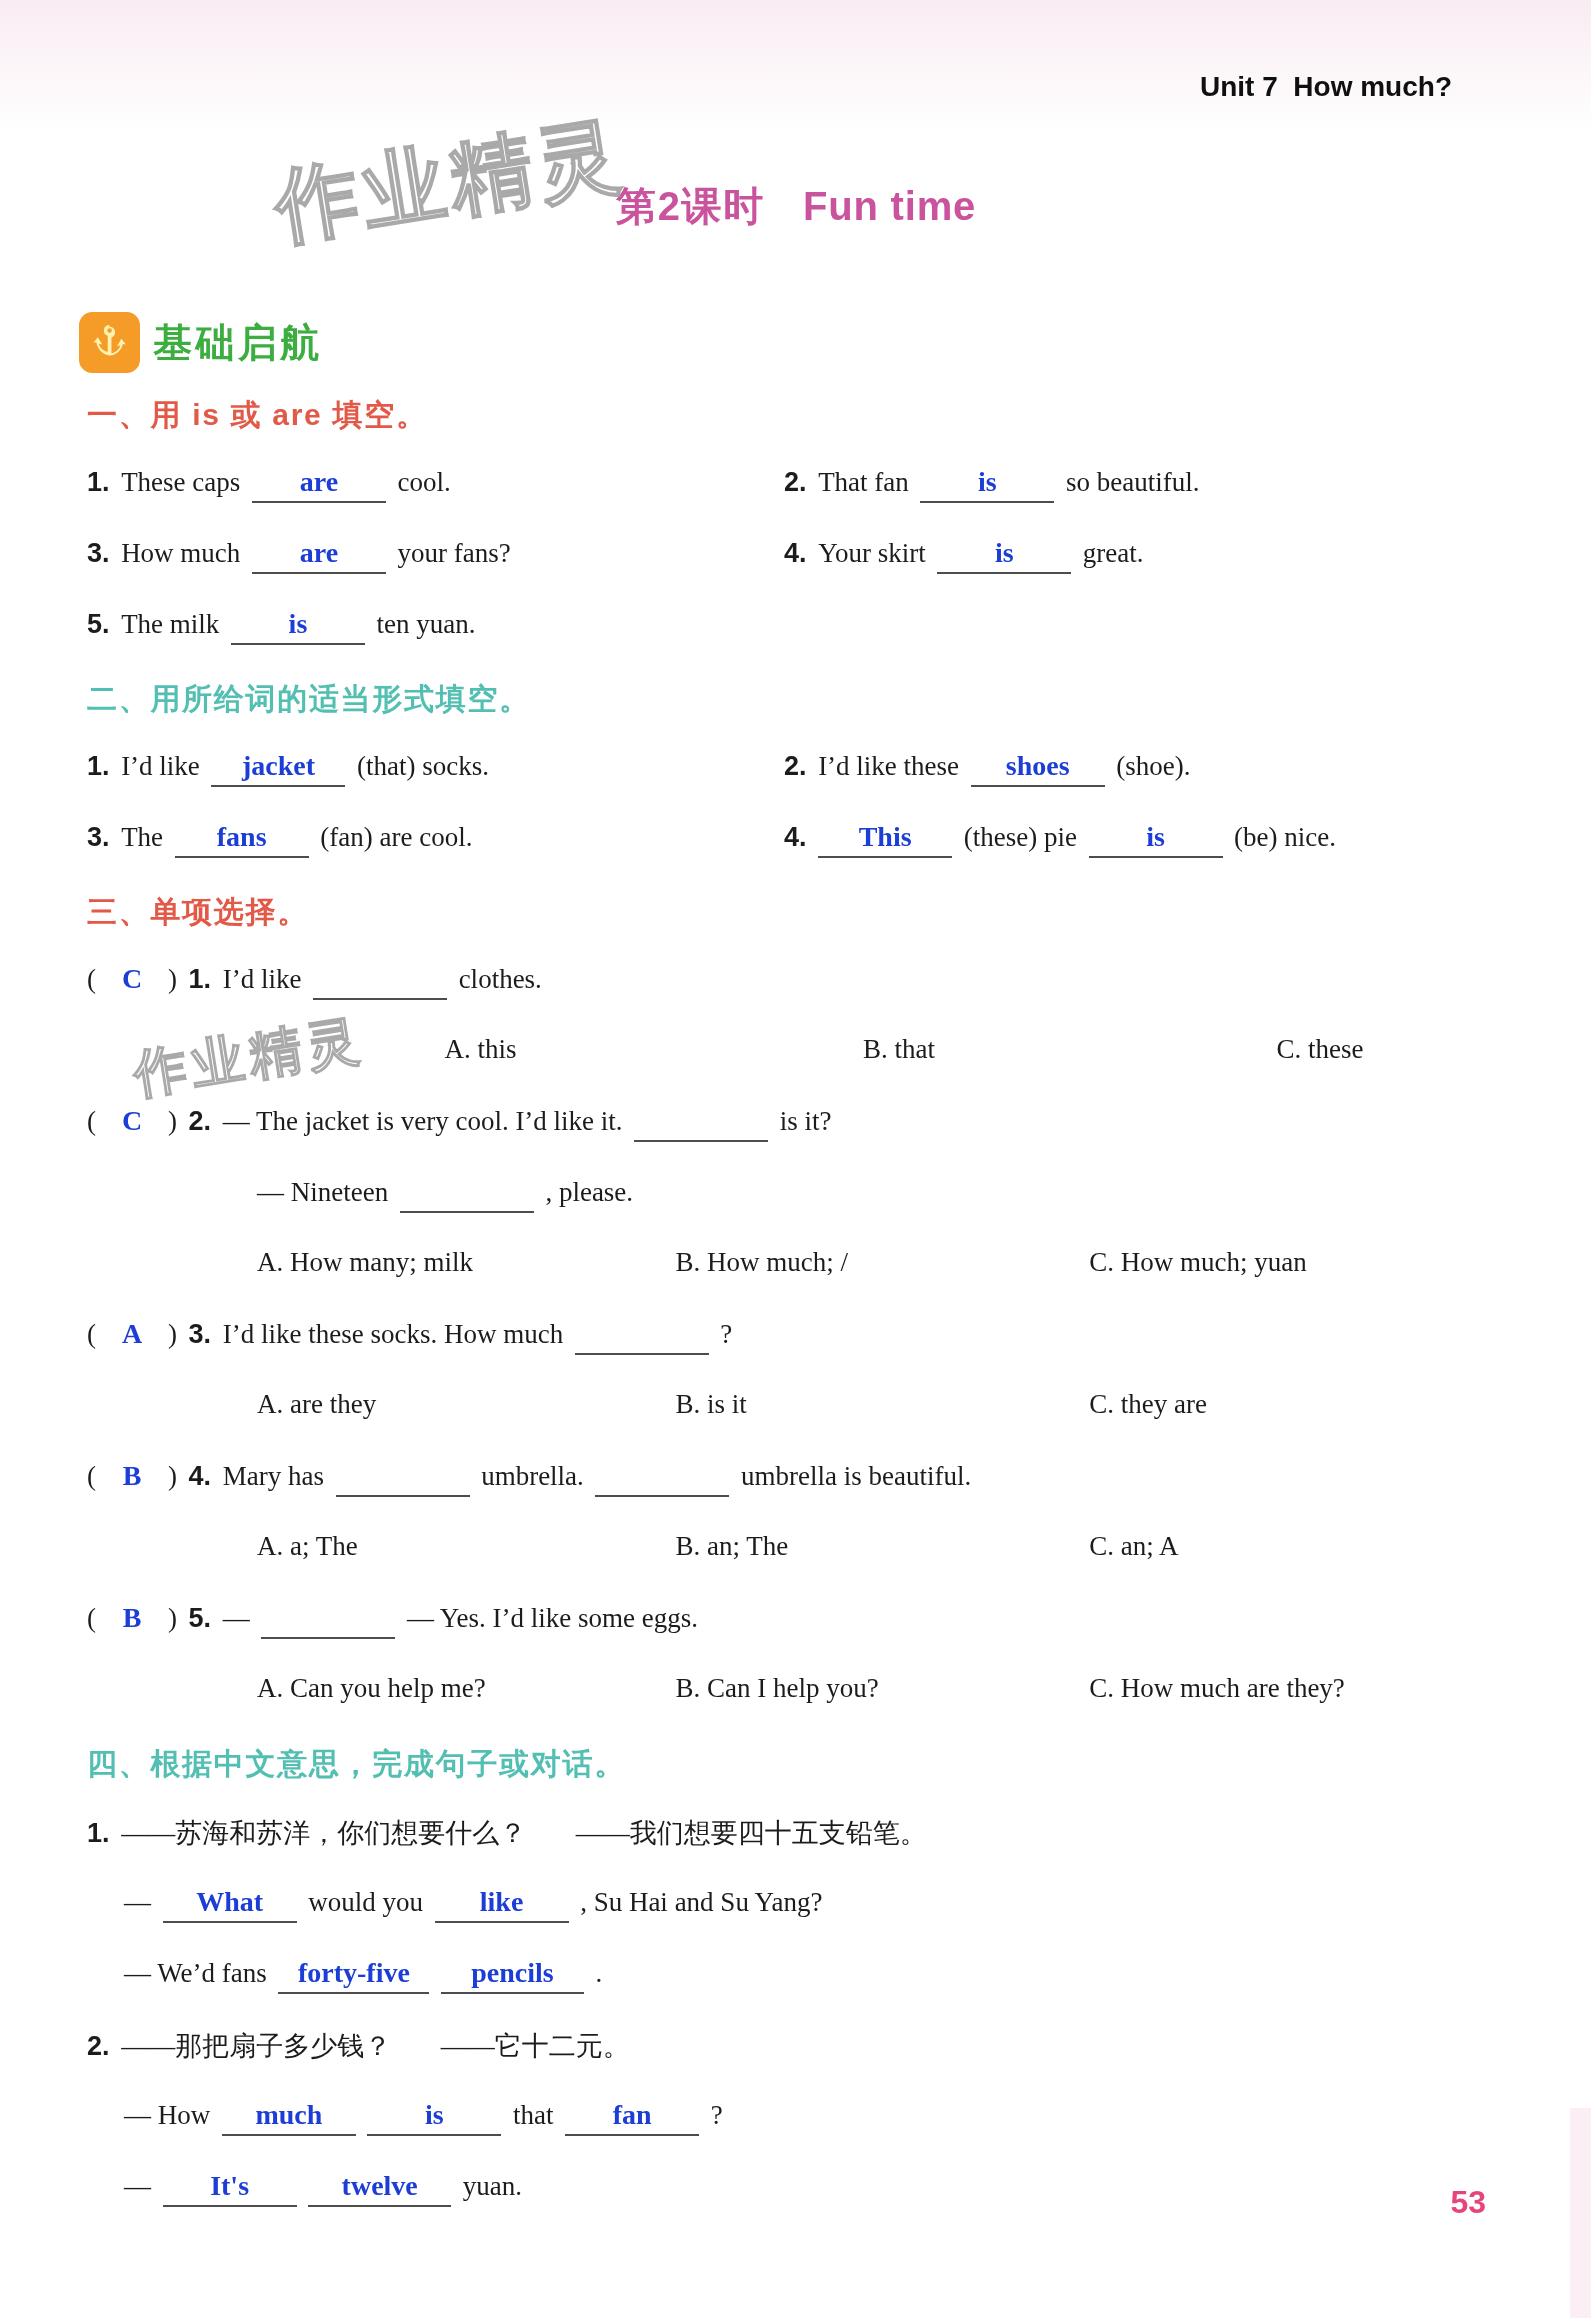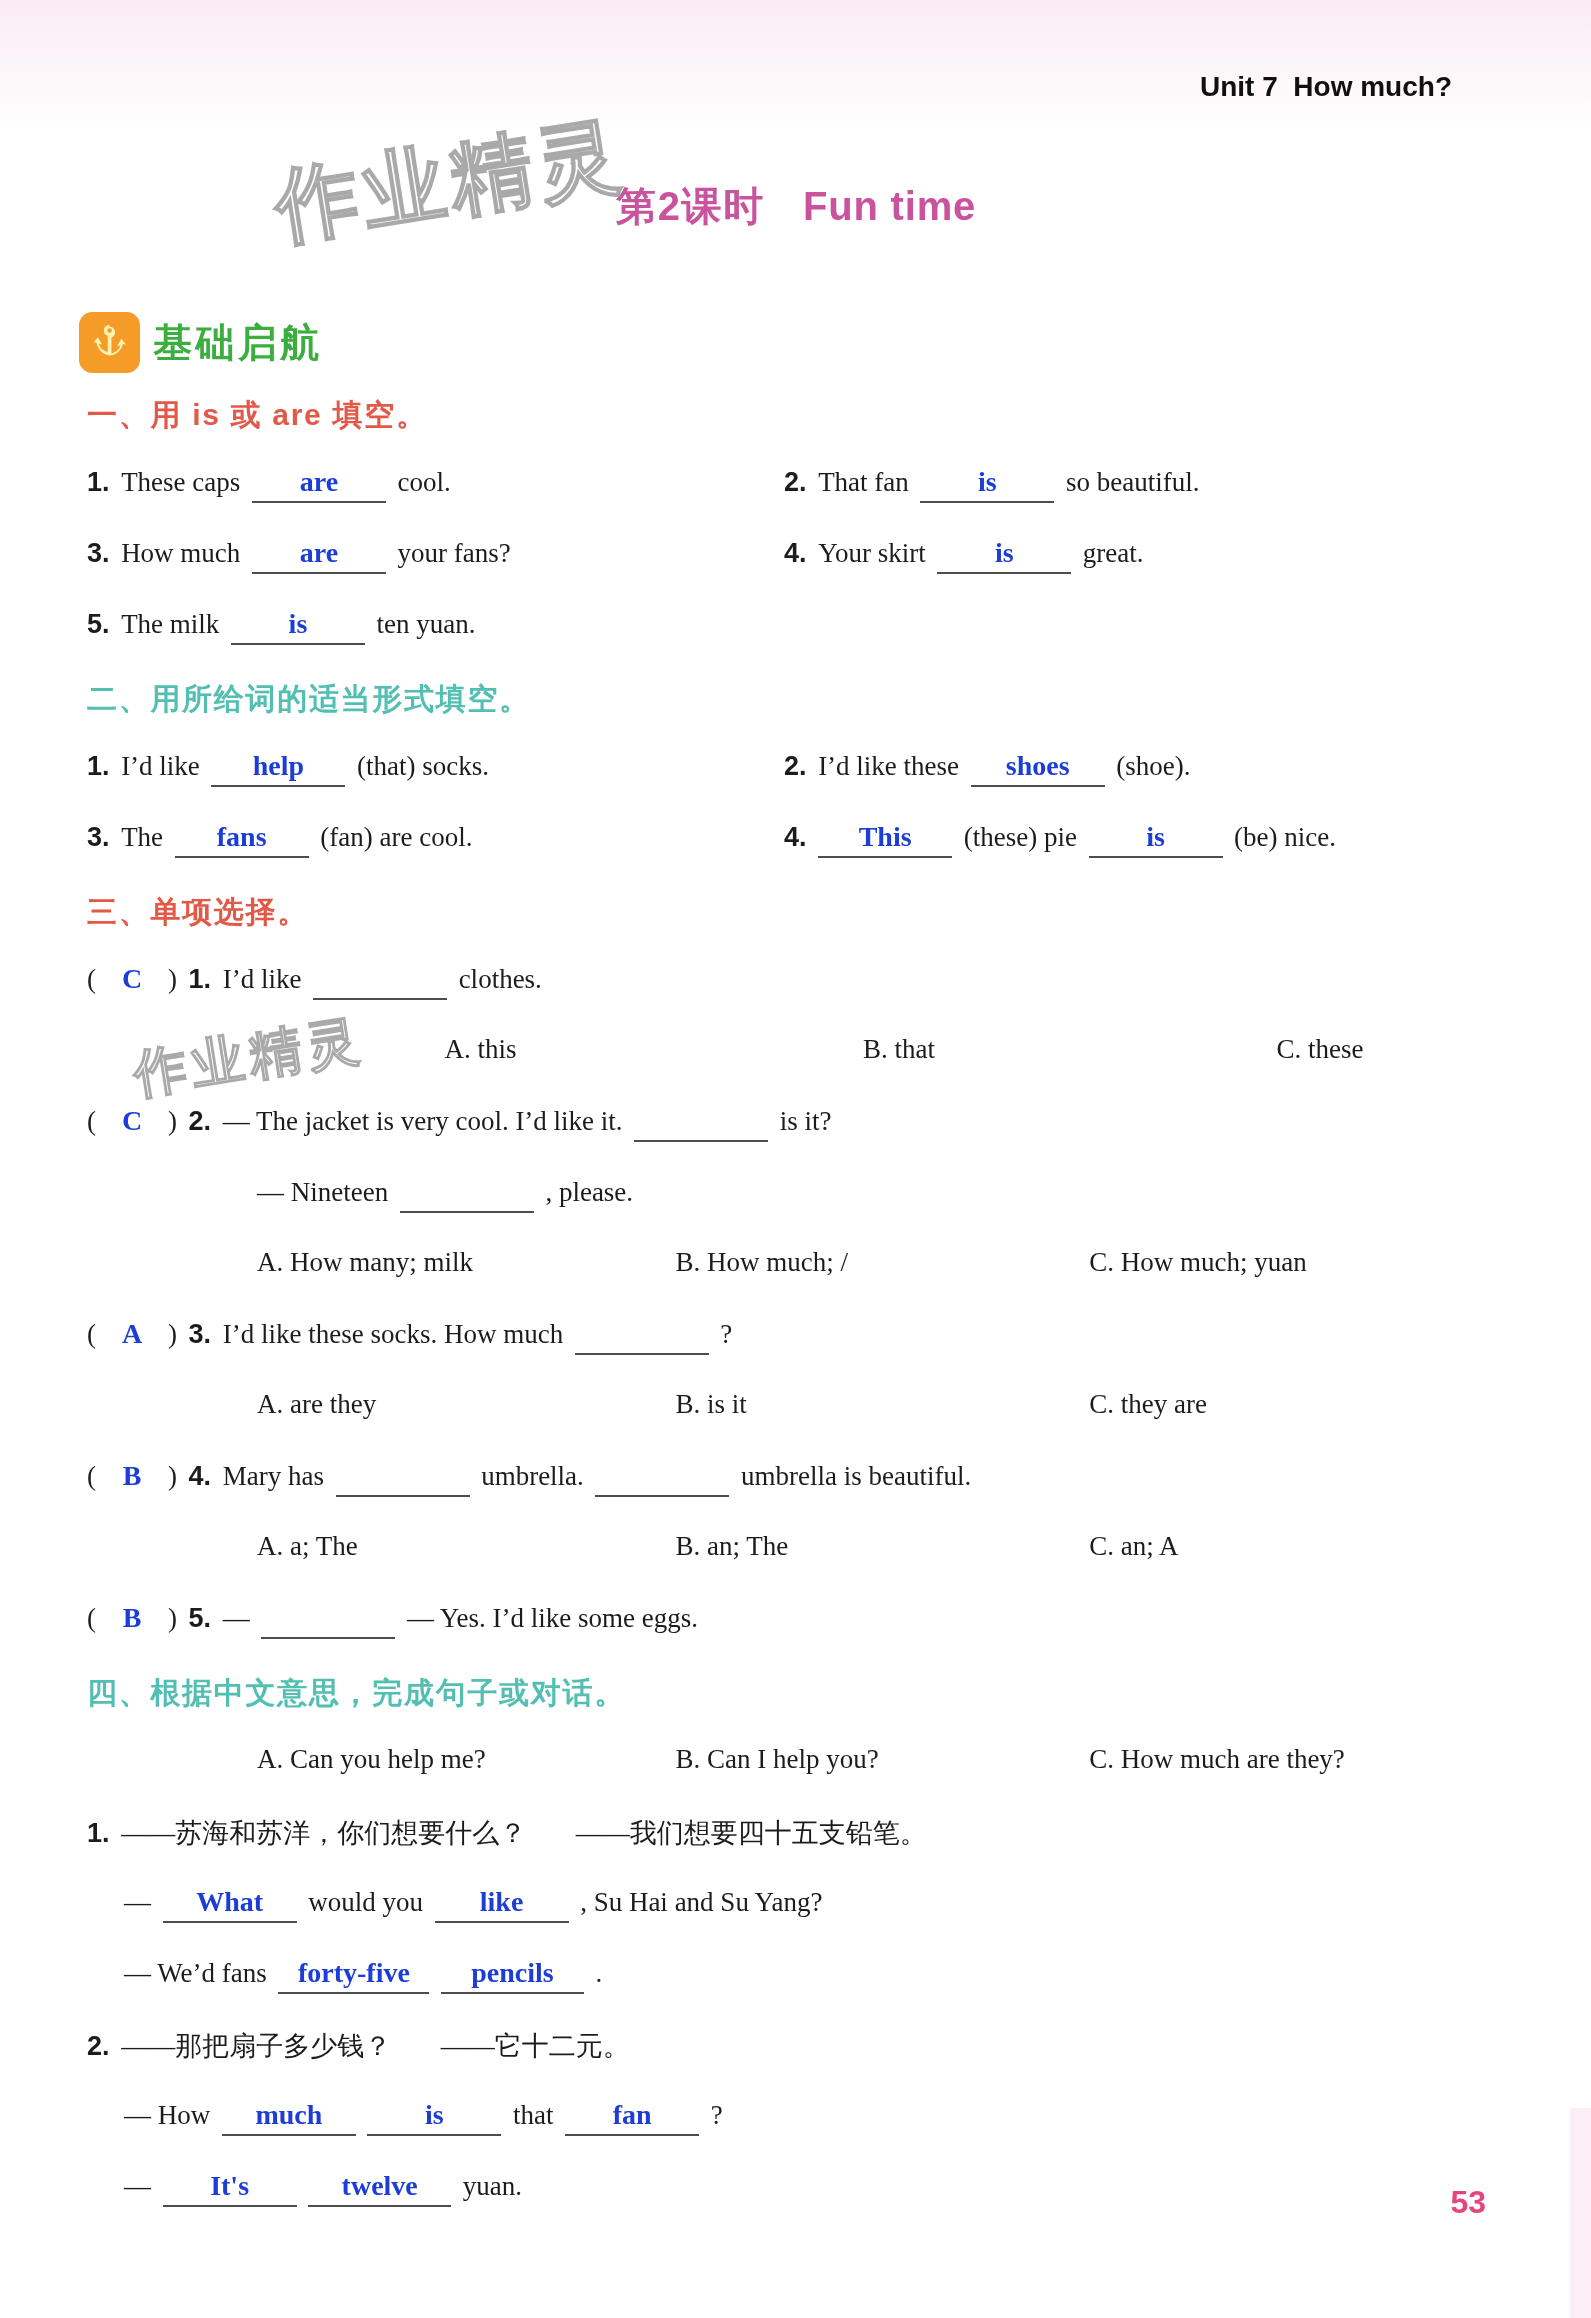--- a/index.html
+++ b/index.html
@@ -138,21 +138,21 @@
         <span class="blank">is</span>
         <span class="txt">ten yuan.</span>
       </div>
       <div class="ln h-teal">
         <span class="txt">二、用所给词的适当形式填空。</span>
       </div>
       <div class="ln row2">
         <div class="cell">
           <span class="num">1.</span>
           <span class="txt">I’d like</span>
-          <span class="blank">help</span>
+          <span class="blank">jacket</span>
           <span class="txt">(that) socks.</span>
         </div>
         <div class="cell">
           <span class="num">2.</span>
           <span class="txt">I’d like these</span>
           <span class="blank">shoes</span>
           <span class="txt">(shoe).</span>
         </div>
       </div>
       <div class="ln row2">
@@ -248,27 +248,27 @@
         <span class="paren">
           <span>(</span>
           <span class="pl">B</span>
           <span>)</span>
         </span>
         <span class="num">5.</span>
         <span class="txt">—</span>
         <span class="blank" style="min-width: 124px;"></span>
         <span class="txt">— Yes. I’d like some eggs.</span>
       </div>
-      <div class="ln h-teal">
-        <span class="txt">四、根据中文意思，完成句子或对话。</span>
-      </div>
       <div class="ln row" style="padding-left: 170px;">
         <span class="txt" style="width: 407px;">A. Can you help me?</span>
         <span class="txt" style="width: 402px;">B. Can I help you?</span>
         <span class="txt">C. How much are they?</span>
+      </div>
+      <div class="ln h-teal">
+        <span class="txt">四、根据中文意思，完成句子或对话。</span>
       </div>
       <div class="ln row">
         <span class="num">1.</span>
         <span class="txt">——苏海和苏洋，你们想要什么？</span>
         <span class="txt" style="margin-left: 38px;">——我们想要四十五支铅笔。</span>
       </div>
       <div class="ln row" style="padding-left: 37px;">
         <span class="txt">—</span>
         <span class="blank" style="min-width: 124px;">What</span>
         <span class="txt">would you</span>

